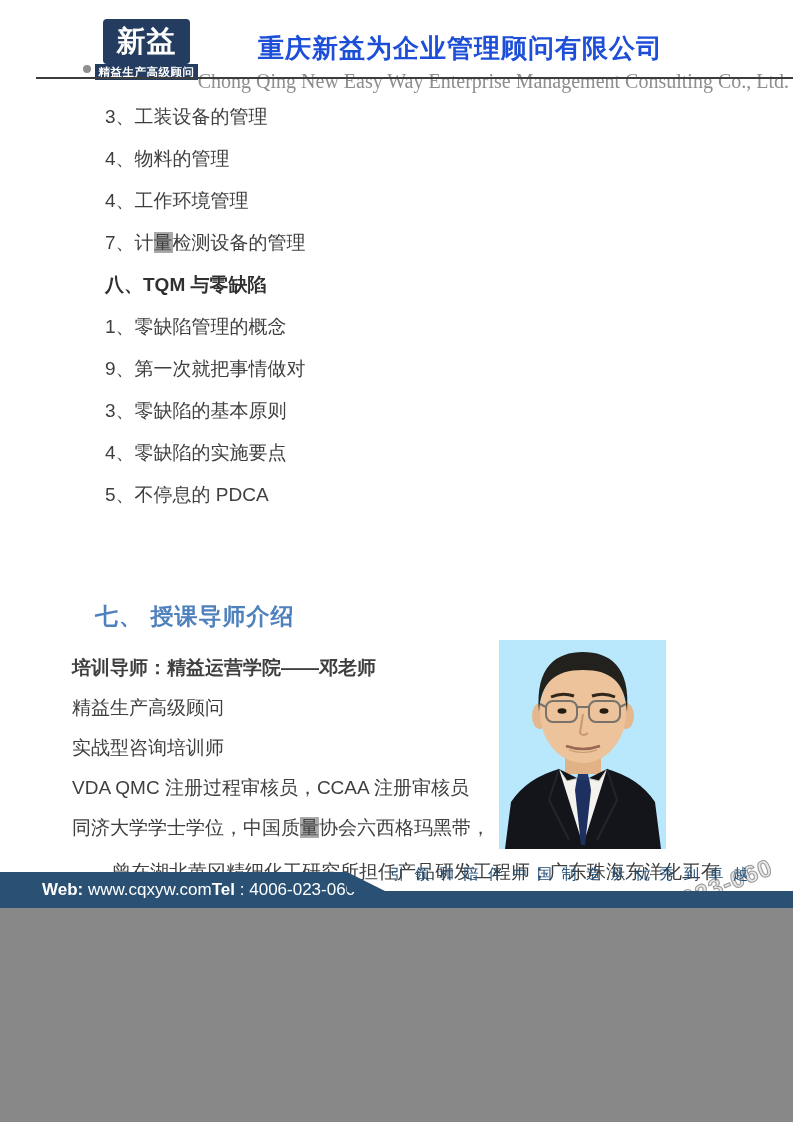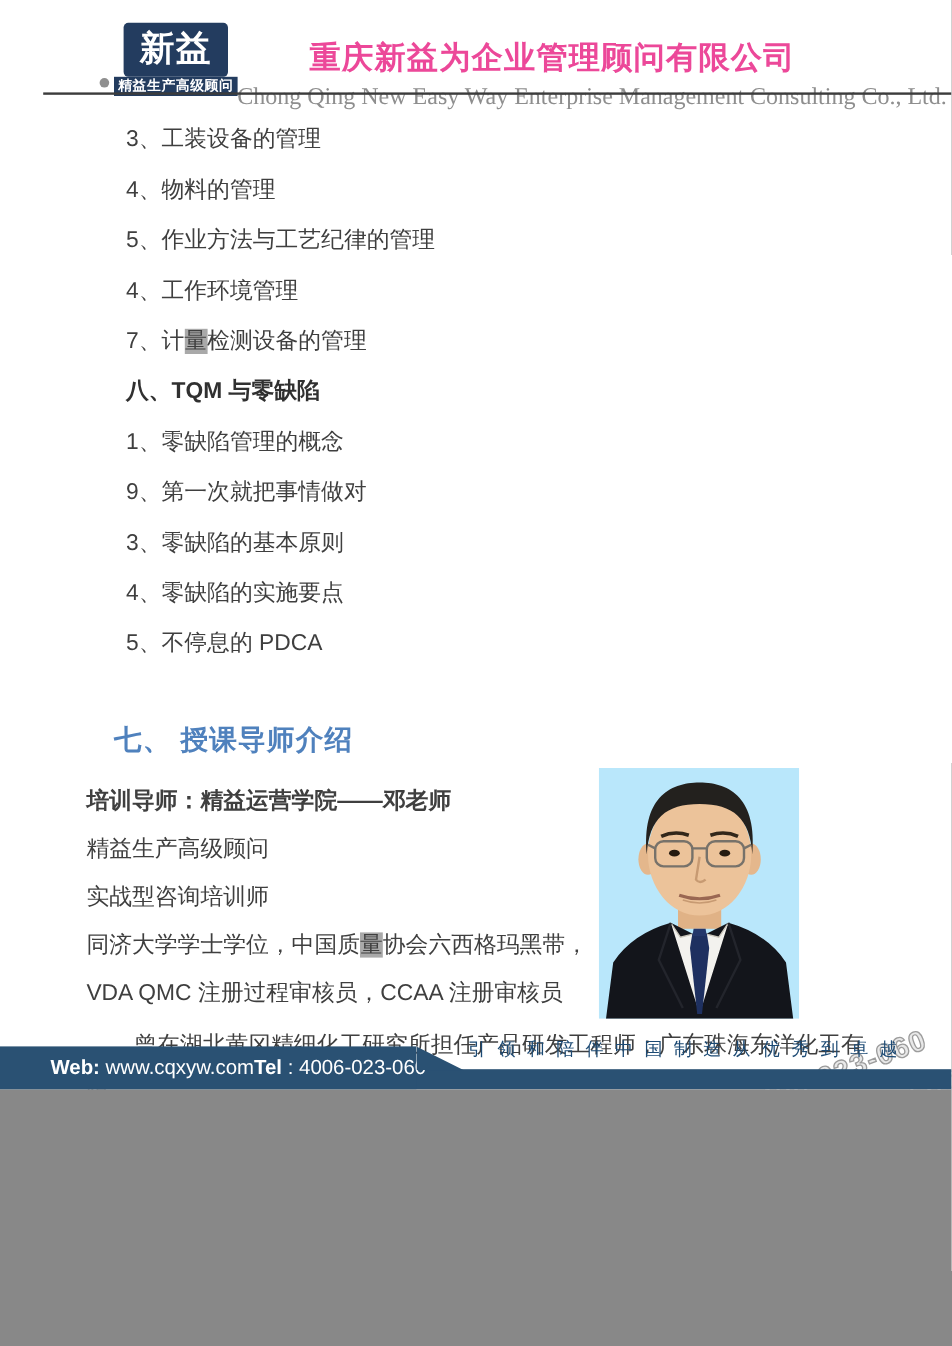--- a/index.html
+++ b/index.html
@@ -20,21 +20,21 @@
     position:absolute; left:95px; top:64px; width:103px; height:16px;
     background:#233c5f; color:#fff; font-size:11.5px; font-weight:bold;
     text-align:center; line-height:16px; letter-spacing:0.5px;
   }
   .header-dot {
     position:absolute; left:83px; top:65px; width:8px; height:8px;
     border-radius:50%; background:#8f8f8f;
   }
   .company-cn {
     position:absolute; left:258px; top:31px;
-    font-size:26px; font-weight:bold; color:#ec4899; letter-spacing:1px;
+    font-size:26px; font-weight:bold; color:#1d4ed8; letter-spacing:1px;
     white-space:nowrap;
   }
   .company-en {
     position:absolute; right:4px; top:70px;
     font-family:"Liberation Serif","DejaVu Serif",serif;
     font-size:20px; color:#8e8e8e; white-space:nowrap;
   }
   .header-rule {
     position:absolute; left:36px; right:0; top:77px; height:2px; background:#3c3c3c;
   }
@@ -116,38 +116,37 @@
   <div class="header-dot"></div>
   <div class="logo-box">新益为</div>
   <div class="logo-sub">精益生产高级顾问</div>
   <div class="company-cn">重庆新益为企业管理顾问有限公司</div>
   <div class="company-en">Chong Qing New Easy Way Enterprise Management Consulting Co., Ltd.</div>
   <div class="header-rule"></div>
 
   <div class="outline">
       <div class="line">3、工装设备的管理</div>
       <div class="line">4、物料的管理</div>
-      <div class="line">5、作业方法与工艺纪律的管理</div>
       <div class="line">4、工作环境管理</div>
       <div class="line"><span>7、计</span><span class="hl">量</span><span>检测设备的管理</span></div>
       <div class="line bold">八、TQM 与零缺陷</div>
       <div class="line">1、零缺陷管理的概念</div>
       <div class="line">9、第一次就把事情做对</div>
       <div class="line">3、零缺陷的基本原则</div>
       <div class="line">4、零缺陷的实施要点</div>
       <div class="line">5、不停息的 PDCA</div>
     </div>
 
   <div class="section-heading">七、 授课导师介绍</div>
   <div class="trainer">
       <div class="line bold">培训导师：精益运营学院——邓老师</div>
       <div class="line">精益生产高级顾问</div>
       <div class="line">实战型咨询培训师</div>
+      <div class="line">VDA QMC 注册过程审核员，CCAA 注册审核员</div>
       <div class="line"><span>同济大学学士学位，中国质</span><span class="hl">量</span><span>协会六西格玛黑带，</span></div>
-      <div class="line">VDA QMC 注册过程审核员，CCAA 注册审核员</div>
     </div>
 
   <div class="photo">
     <svg viewBox="0 0 167 209" xmlns="http://www.w3.org/2000/svg">
       <rect width="167" height="209" fill="#b9e7fb"></rect>
 
       <rect x="66" y="92" width="36" height="42" fill="#e0b286"></rect>
 
       <ellipse cx="41" cy="76" rx="8" ry="13" fill="#e4b78c"></ellipse>
       <ellipse cx="127" cy="76" rx="8" ry="13" fill="#e4b78c"></ellipse>

